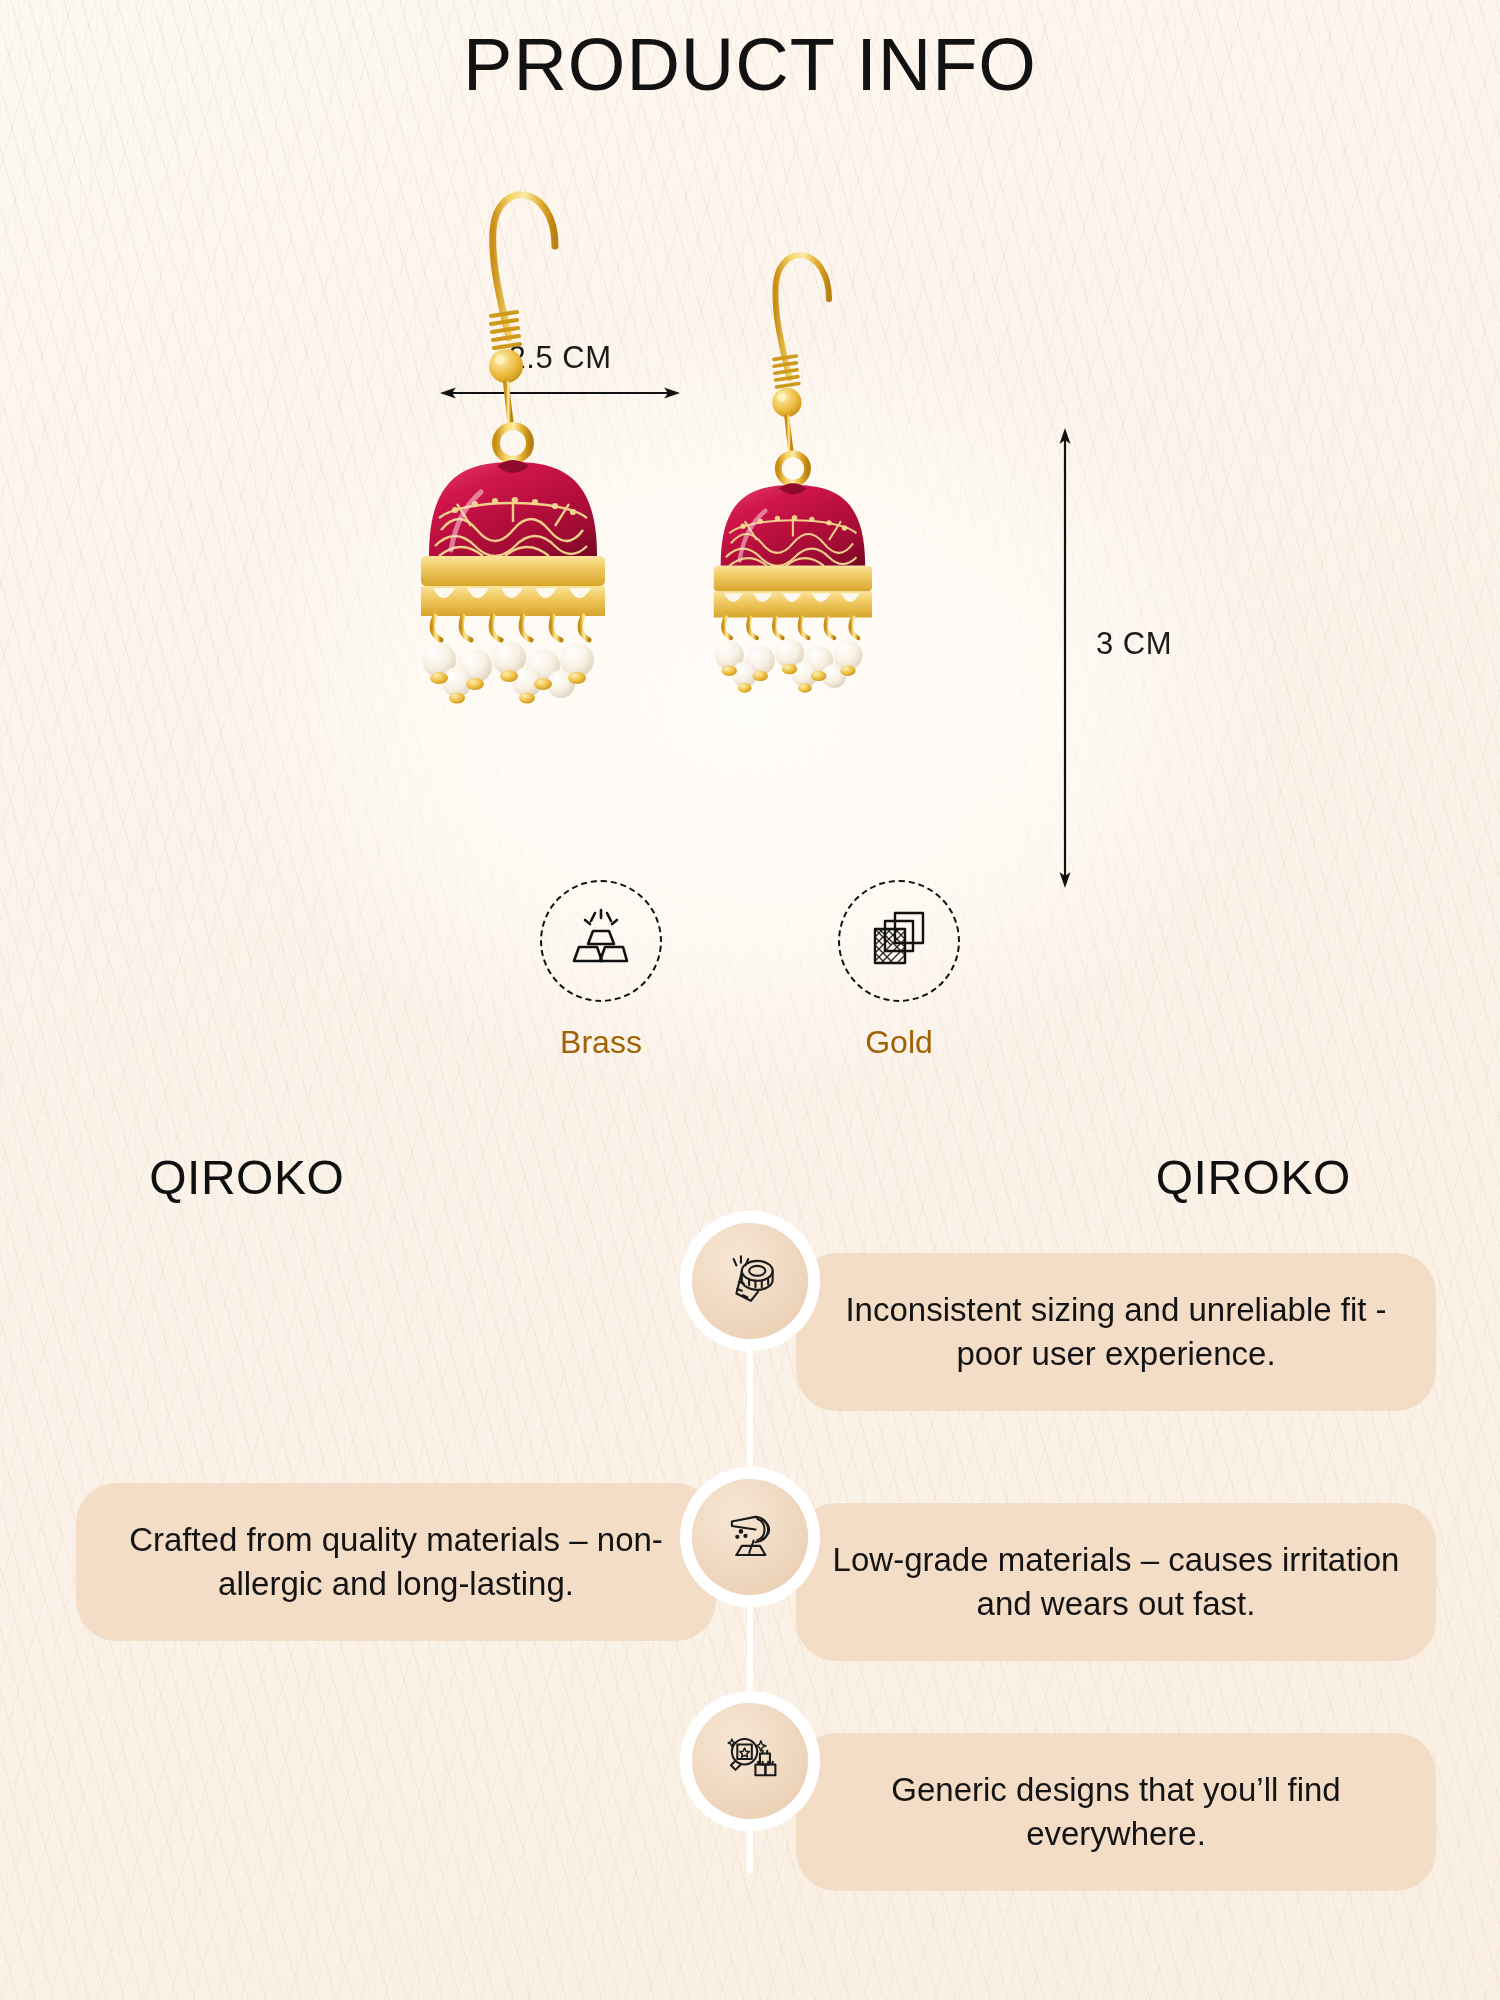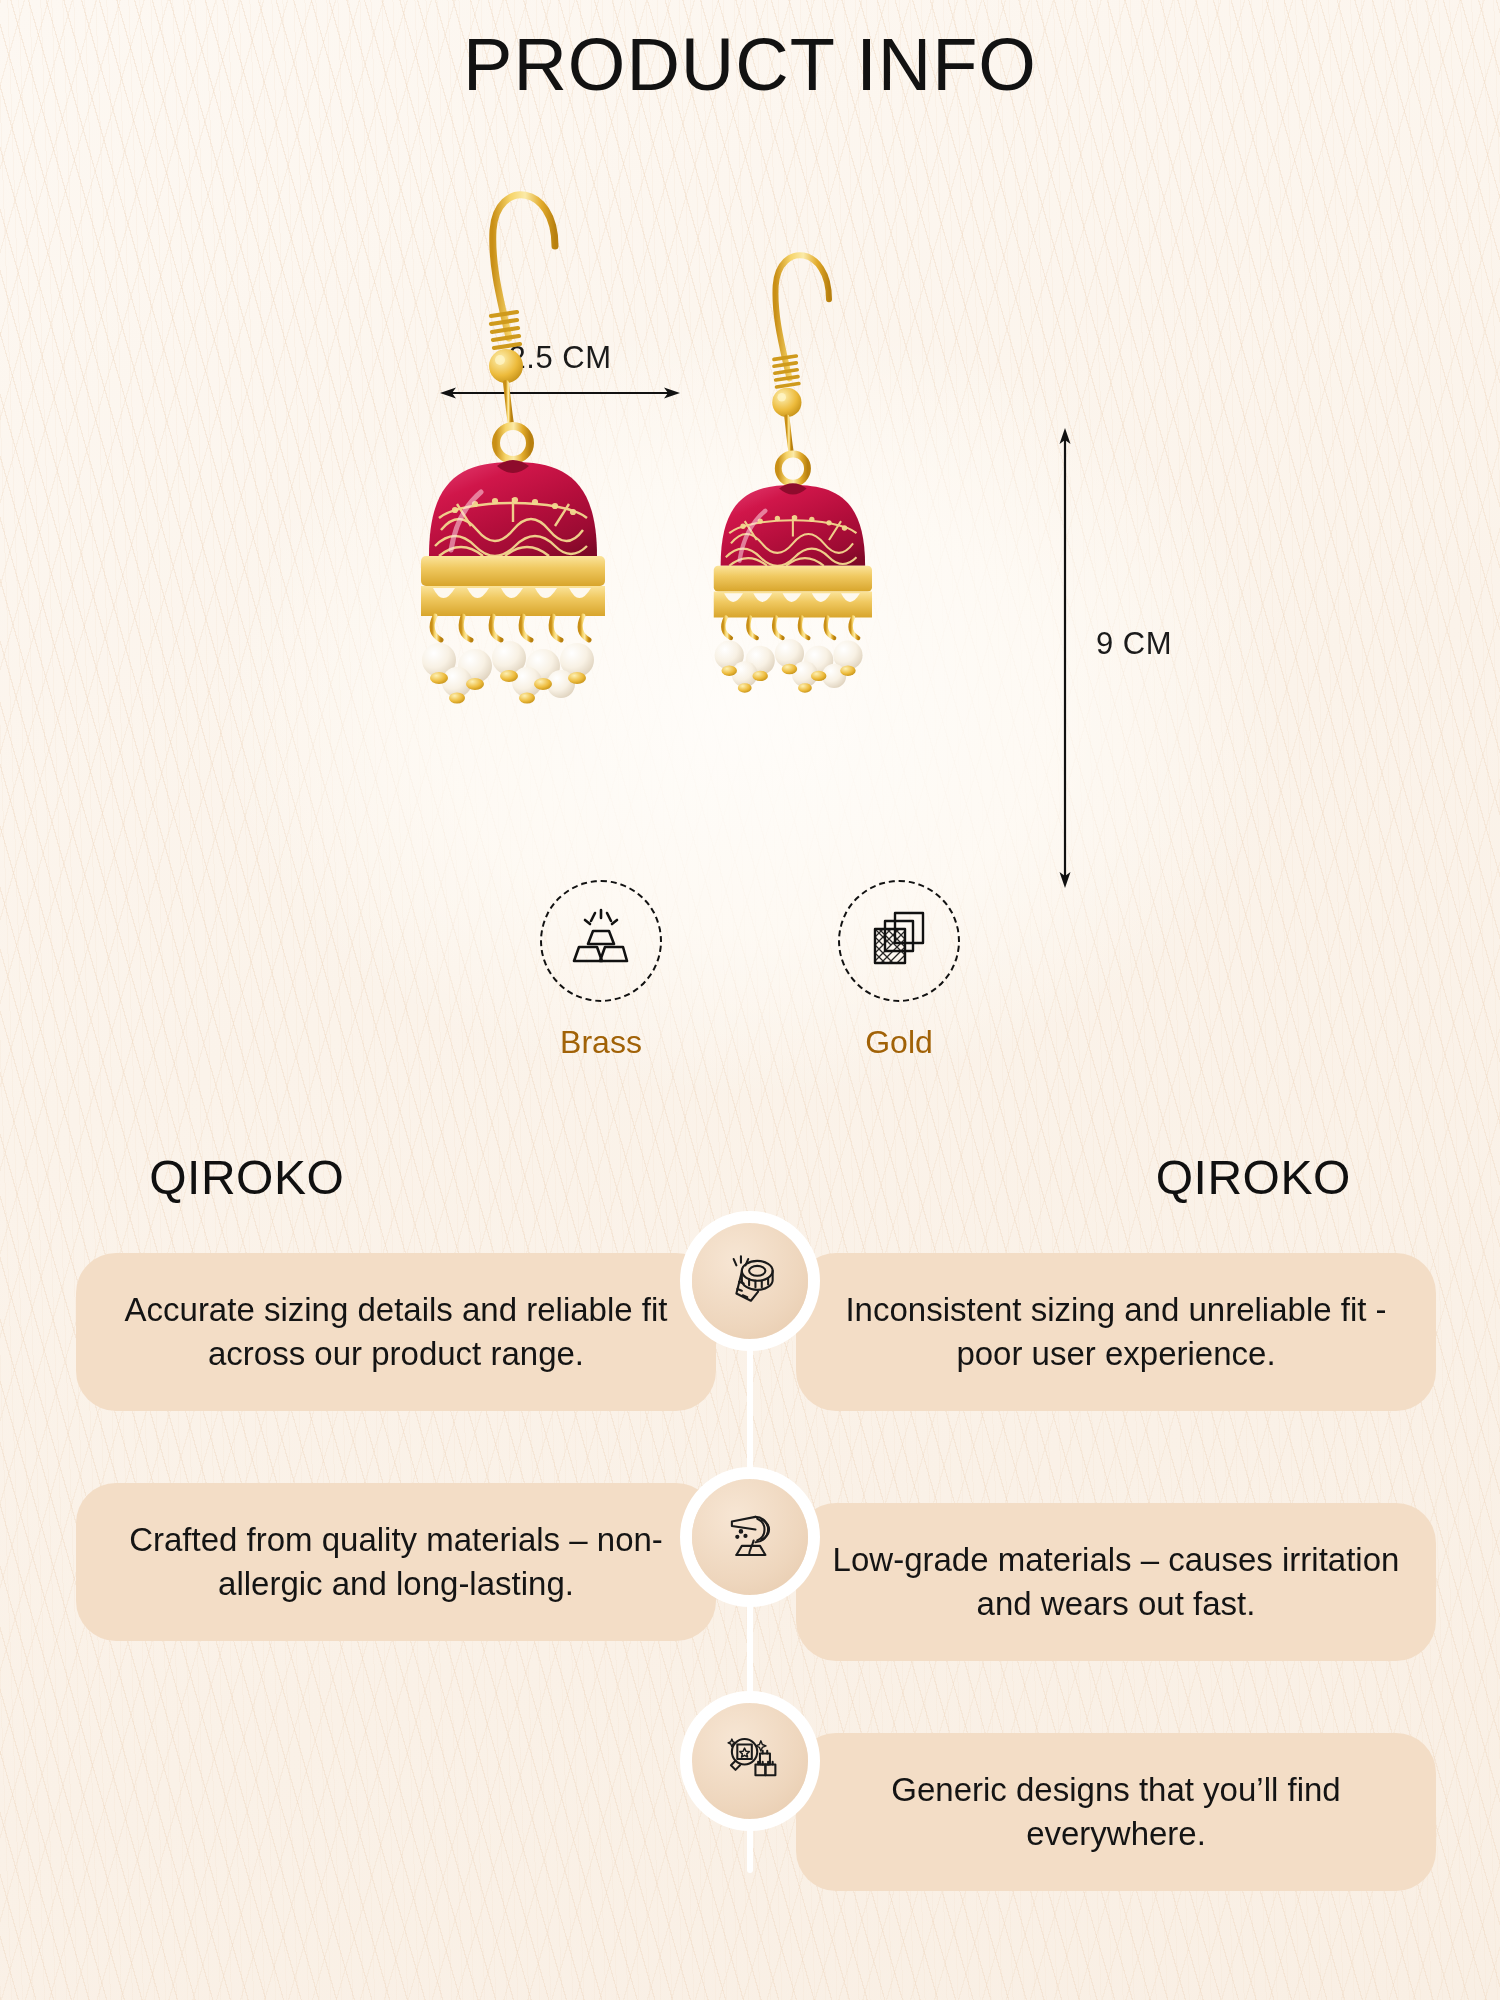--- a/index.html
+++ b/index.html
@@ -117,21 +117,21 @@
     </div>
 
     <div class="dim-v">
       <div class="arrow">
         <svg width="22" height="460" viewBox="0 0 22 460">
           <line x1="11" y1="8" x2="11" y2="452" stroke="#111" stroke-width="2.2"></line>
           <polygon points="11,0 5.5,16 11,12 16.5,16" fill="#111"></polygon>
           <polygon points="11,460 5.5,444 11,448 16.5,444" fill="#111"></polygon>
         </svg>
       </div>
-      <div class="lbl">9 CM</div>
+      <div class="lbl">3 CM</div>
     </div>
 
     <div class="earrings">
 
       <div class="earring left">
         <svg width="300" height="620" viewBox="0 0 300 620">
           <defs>
             <linearGradient id="goldA" x1="0" y1="0" x2="1" y2="0">
               <stop offset="0%" stop-color="#c98f16"></stop>
               <stop offset="28%" stop-color="#f6d469"></stop>
@@ -359,21 +359,20 @@
   <div class="compare">
     <div class="cmp-heads">
       <div class="h left">QIROKO</div>
       <div class="h right">QIROKO</div>
     </div>
 
     <div class="rows">
       <div class="spine"></div>
 
       <div class="row r1">
-        <div class="pill l">Accurate sizing details and reliable fit across our product range.</div>
         <div class="pill r">Inconsistent sizing and unreliable fit - poor user experience.</div>
         <div class="node">
           <span>
             <svg width="58" height="58" viewBox="0 0 64 64" fill="none" stroke="#1a1a1a" stroke-width="2.3" stroke-linecap="round" stroke-linejoin="round">
               <ellipse cx="40" cy="23" rx="17" ry="11"></ellipse>
               <ellipse cx="40" cy="23" rx="9" ry="5.5"></ellipse>
               <path d="M23 23 v10 a17 11 0 0 0 34 0 v-10"></path>
               <path d="M31 32 v7 M38 34 v7 M45 34 v7 M52 31 v7"></path>
               <path d="M23 24 l-6 24 l16 8 l8 -10"></path>
               <path d="M20 35 l5 2 M18 43 l5 2 M24 50 l5 2"></path>

